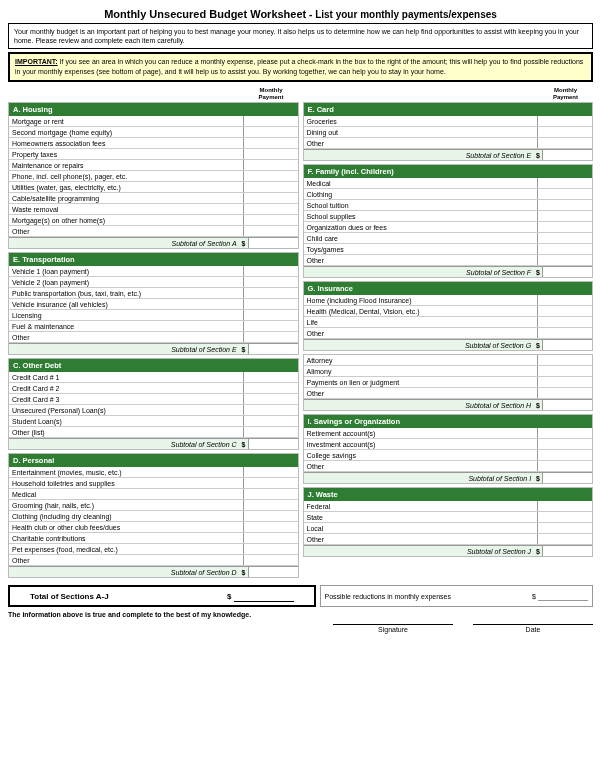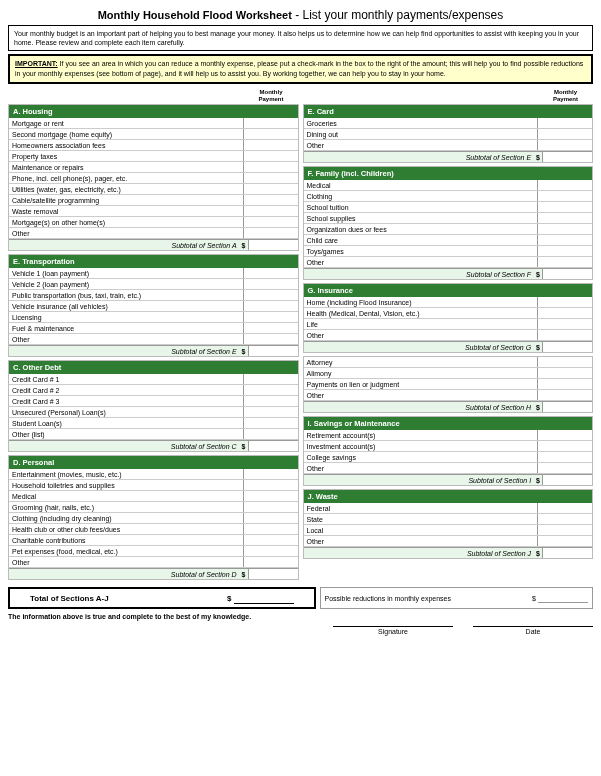--- a/index.html
+++ b/index.html
@@ -157,21 +157,21 @@
     }
     .section-wrapper {
       border: 1px solid #bbb;
     }
   </style>
 </head>
 <body>
 
 <div>
   <div style="text-align:center; font-size:11px; font-weight:bold; margin-bottom:3px;">
-    <span>Monthly Household Flood Worksheet</span><span style="font-weight:normal; font-size:12px;"> - List your monthly payments/expenses</span>
+    <span>Monthly Unsecured Budget Worksheet</span><span style="font-weight:bold; font-size:10px;"> - List your monthly payments/expenses</span>
   </div>
 </div>
 
 <div class="intro-box">
   <span>Your monthly budget is an important part of helping you to best manage your money. It also helps us to determine how we can help find opportunities to assist with keeping you in your home. Please review and complete each item carefully.</span>
 </div>
 
 <div class="important-box">
   <span class="imp-label">IMPORTANT:</span><span> If you see an area in which you can reduce a monthly expense, please put a check-mark in the box to the right of the amount; this will help you to find possible reductions in your monthly expenses (see bottom of page), and it will help us to assist you. By working together, we can help you to stay in your home.</span>
 </div>
@@ -494,21 +494,21 @@
           <span class="subtotal-label"><em>Subtotal of Section H</em></span>
           <span class="subtotal-dollar">$</span>
           <div class="subtotal-input"></div>
         </div>
       </div>
     </div>
 
     <div class="section">
       <div class="section-wrapper">
         <div class="section-header">
-          <span>I. Savings or Maintenance</span>
+          <span>I. Savings or Organization</span>
         </div>
         <div class="row">
             <span class="row-label">Retirement account(s)</span>
             <div class="row-input"></div>
           </div>
         <div class="row">
             <span class="row-label">Investment account(s)</span>
             <div class="row-input"></div>
           </div>
         <div class="row">

